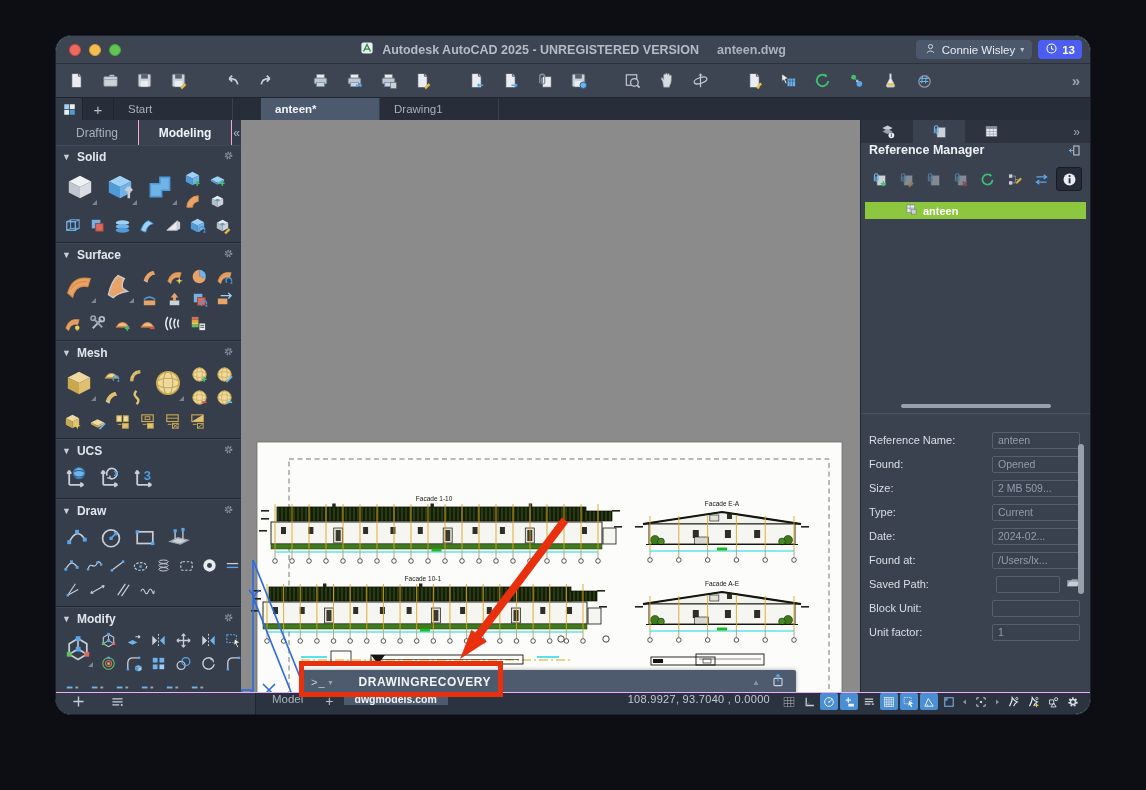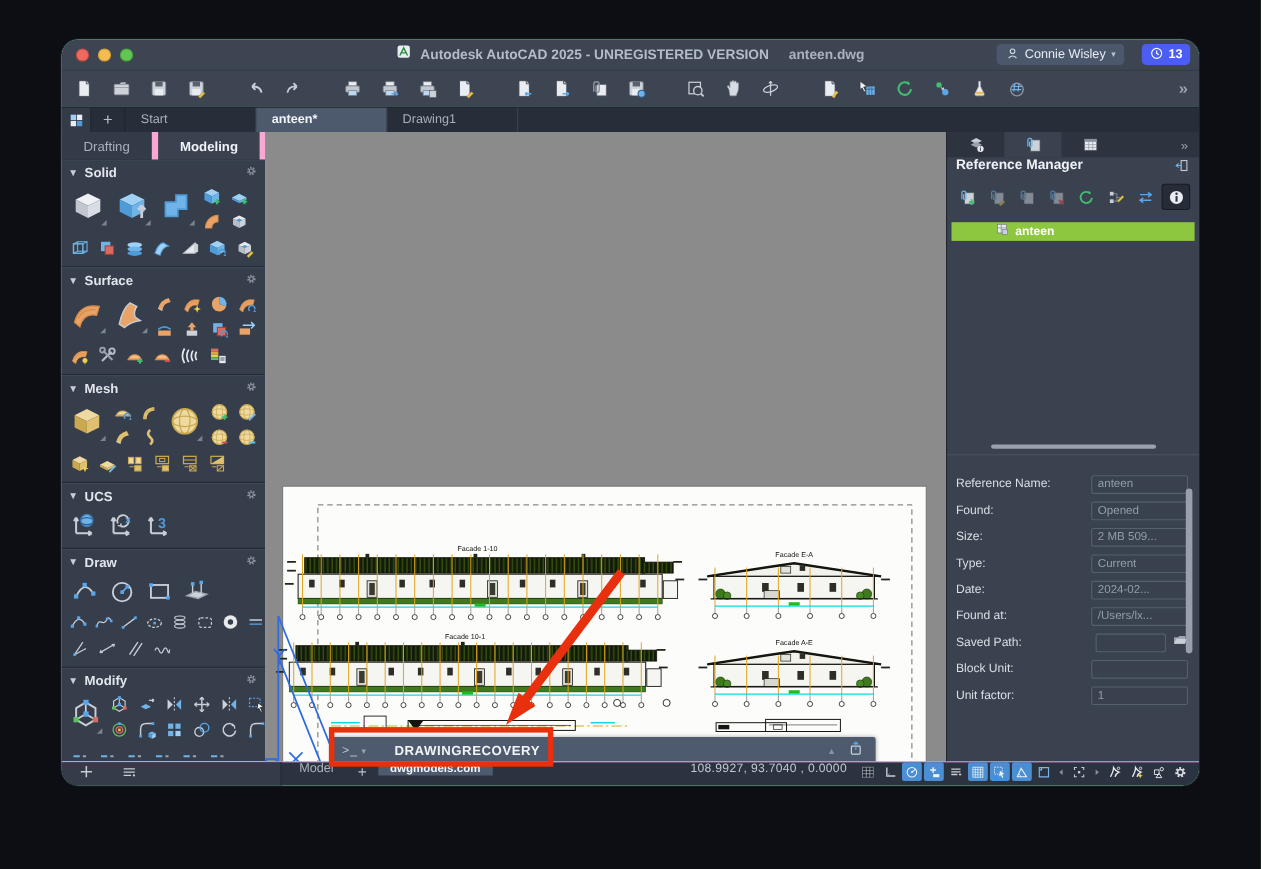--- a/index.html
+++ b/index.html
@@ -8,38 +8,38 @@
        border-radius:16px;overflow:hidden;border:1px solid #1c212b;display:flex;flex-direction:column;box-sizing:border-box;}
   
   .titlebar{height:27px;background:#3d4552;display:flex;align-items:center;position:relative;flex:0 0 auto;}
   .lights{display:flex;gap:8px;margin-left:13px;}
   .light{width:12px;height:12px;border-radius:50%;}
   .title-center{position:absolute;left:0;right:0;display:flex;justify-content:center;align-items:center;gap:8px;pointer-events:none;}
   .title-main{font-size:12.5px;font-weight:bold;color:#b4bcc8;}
   .title-doc{font-size:12.5px;font-weight:bold;color:#aab2be;margin-left:10px;}
   .title-right{margin-left:auto;display:flex;align-items:center;gap:6px;margin-right:8px;z-index:2;}
   .user-chip{display:flex;align-items:center;gap:5px;background:#4b586c;border-radius:4px;height:19px;padding:0 8px;color:#e8ecf2;font-size:11.5px;}
-  .timer-chip{display:flex;align-items:center;gap:4px;background:#4c5ef2;border-radius:4px;height:19px;padding:0 7px;color:#fff;font-size:11.5px;font-weight:bold;margin-left:10px;}
+  .timer-chip{display:flex;align-items:center;gap:4px;background:#4c5ef2;border-radius:4px;height:19px;padding:0 7px;color:#fff;font-size:11.5px;font-weight:bold;}
   
   .toolbar{height:33px;background:#3d4552;border-top:1px solid #2a313d;display:flex;align-items:center;padding:0 10px;flex:0 0 auto;}
   .tb-group{display:flex;align-items:center;gap:14px;margin-right:34px;}
   .tb-ico{width:20px;height:20px;display:flex;align-items:center;justify-content:center;}
   .tb-overflow{margin-left:auto;color:#9aa3ae;font-size:15px;font-weight:bold;}
   
   .doctabs{height:22px;background:#272e39;display:flex;align-items:stretch;flex:0 0 auto;border-top:1px solid #20262f;}
   .dt-grid{width:26px;display:flex;align-items:center;justify-content:center;background:#333b48;border-right:1px solid #20262f;}
   .dt-plus{width:30px;display:flex;align-items:center;justify-content:center;color:#b8c0ca;font-size:15px;border-right:1px solid #20262f;}
   .dtab{display:flex;align-items:center;padding:0 14px;font-size:11.5px;color:#a8b0bc;border-right:1px solid #39414e;min-width:90px;}
-  .dtab.active{background:#4d5a6e;color:#f1f4f8;font-weight:bold;}
+  .dtab.active{background:#4d5a6e;color:#f1f4f8;font-weight:bold;margin-left:28px;}
   
   .body{flex:1;display:flex;min-height:0;}
   
   .palette{width:185px;flex:0 0 auto;background:#363e4c;display:flex;flex-direction:column;overflow:hidden;}
   .pal-tabs{height:25px;display:flex;background:#272e39;flex:0 0 auto;}
-  .pal-tab{flex:0 0 82px;display:flex;align-items:center;justify-content:center;font-size:12px;color:#a8b0bc;background:#333b48;border-right:6px solid #f9a8d4;}
+  .pal-tab{flex:0 0 82px;display:flex;align-items:center;justify-content:center;font-size:12px;color:#a8b0bc;background:#333b48;border-right:1px solid #f9a8d4;}
   .pal-tab.active{background:#3a4250;color:#f0f3f7;font-weight:bold;flex:0 0 92px;}
   .pal-collapse{flex:1;display:flex;align-items:center;justify-content:center;color:#9fb8d8;font-size:12px;background:#333b48;}
   .sections{flex:1;overflow:hidden;}
   .sec{border-bottom:1px solid #232933;box-shadow:0 1px 0 #3f4856 inset;padding:3px 6px 6px 6px;}
   .sec-hdr{display:flex;align-items:center;height:17px;color:#e2e6ec;font-size:12px;font-weight:bold;gap:6px;}
   .sec-tri{color:#c9ced6;font-size:9px;}
   .sec-gear{margin-left:auto;}
   .tool-row{display:flex;align-items:flex-start;gap:4px;margin-top:3px;}
   .tool{display:flex;align-items:center;justify-content:center;position:relative;}
   .tool.big{width:36px;height:38px;}

